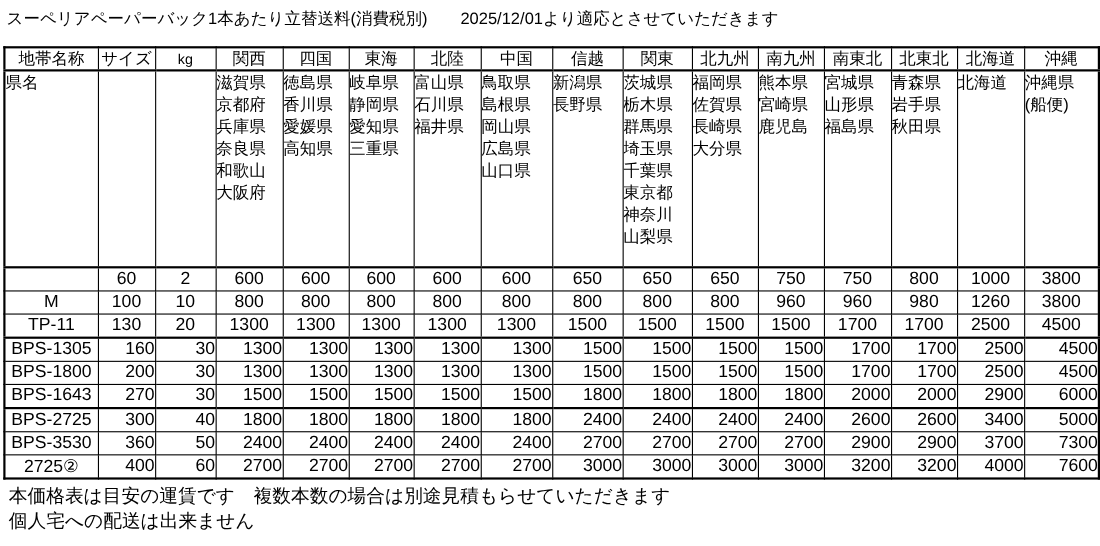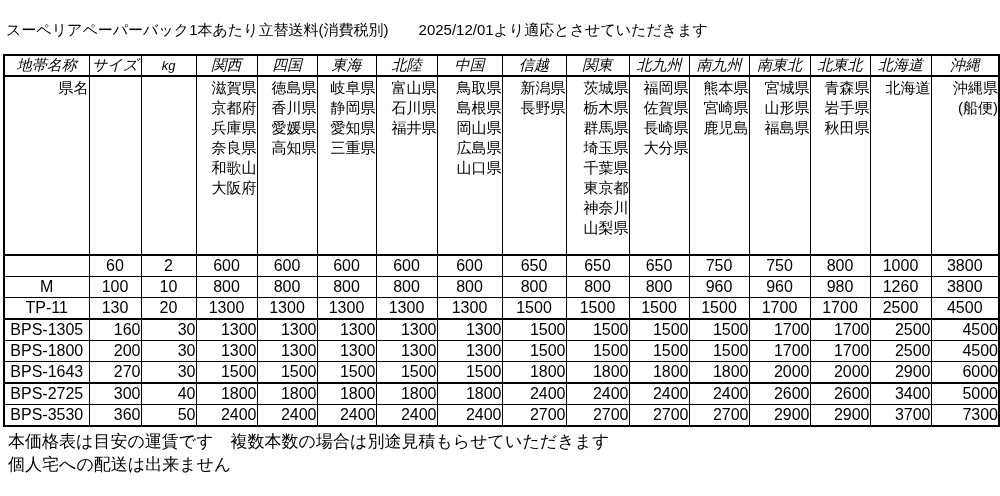--- a/index.html
+++ b/index.html
@@ -2,35 +2,35 @@
 <html><head>
 <meta charset="utf-8">
 <style>
   html,body{margin:0;padding:0;}
   body{
     width:1000px;height:496px;background:#ffffff;color:#000;
     font-family:"Liberation Sans","DejaVu Sans",sans-serif;
     -webkit-font-smoothing:none;
   }
   .title{
-    font-size:15px;line-height:19px;padding:20px 0 0 6px;white-space:pre;
+    font-size:15px;line-height:19px;padding:8px 0 0 6px;white-space:pre;
   }
   table.rate{
     border-collapse:collapse;table-layout:fixed;margin:15px 0 0 3px;
     border:2px solid #000;
   }
   table.rate td{
     border:1px solid #000;padding:0;overflow:hidden;white-space:nowrap;
     font-size:16px;height:20px;vertical-align:middle;
   }
-  tr.hdr td{font-size:15px;text-align:center;height:17px;font-weight:normal;font-style:italic;}
+  tr.hdr td{font-size:15px;text-align:center;height:17px;font-weight:normal;}
   tr.hdr td.kg-hdr{font-size:13px;}
   tr.hdr td{border-bottom-width:2px;}
   tr.pref td{
-    vertical-align:top;text-align:right;white-space:pre-line;
+    vertical-align:top;text-align:left;white-space:pre-line;
     font-size:15px;line-height:20px;height:176px;border-bottom-width:2px;
     padding-top:1px;
   }
   td.c{text-align:center;}
   td.r{text-align:right;padding-right:3px;}
   td.l{text-align:center;padding-left:2px;}
   tr.group-end td{border-bottom-width:2px;}
   .footer{font-size:17px;line-height:23px;padding:3px 0 0 8px;}
 </style>
 </head>
@@ -266,19 +266,37 @@
         <td class="r">2400</td>
         <td class="r">2700</td>
         <td class="r">2700</td>
         <td class="r">2700</td>
         <td class="r">2700</td>
         <td class="r">2900</td>
         <td class="r">2900</td>
         <td class="r">3700</td>
         <td class="r">7300</td>
       </tr>
+      <tr>
+        <td class="l">2725②</td>
+        <td class="r">400</td>
+        <td class="r">60</td>
+        <td class="r">2700</td>
+        <td class="r">2700</td>
+        <td class="r">2700</td>
+        <td class="r">2700</td>
+        <td class="r">2700</td>
+        <td class="r">3000</td>
+        <td class="r">3000</td>
+        <td class="r">3000</td>
+        <td class="r">3000</td>
+        <td class="r">3200</td>
+        <td class="r">3200</td>
+        <td class="r">4000</td>
+        <td class="r">7600</td>
+      </tr>
     </tbody>
 </table>
 
 <div class="footer">
   <div>本価格表は目安の運賃です　複数本数の場合は別途見積もらせていただきます</div>
   <div>個人宅への配送は出来ません</div>
 </div>
 
 </body></html>

